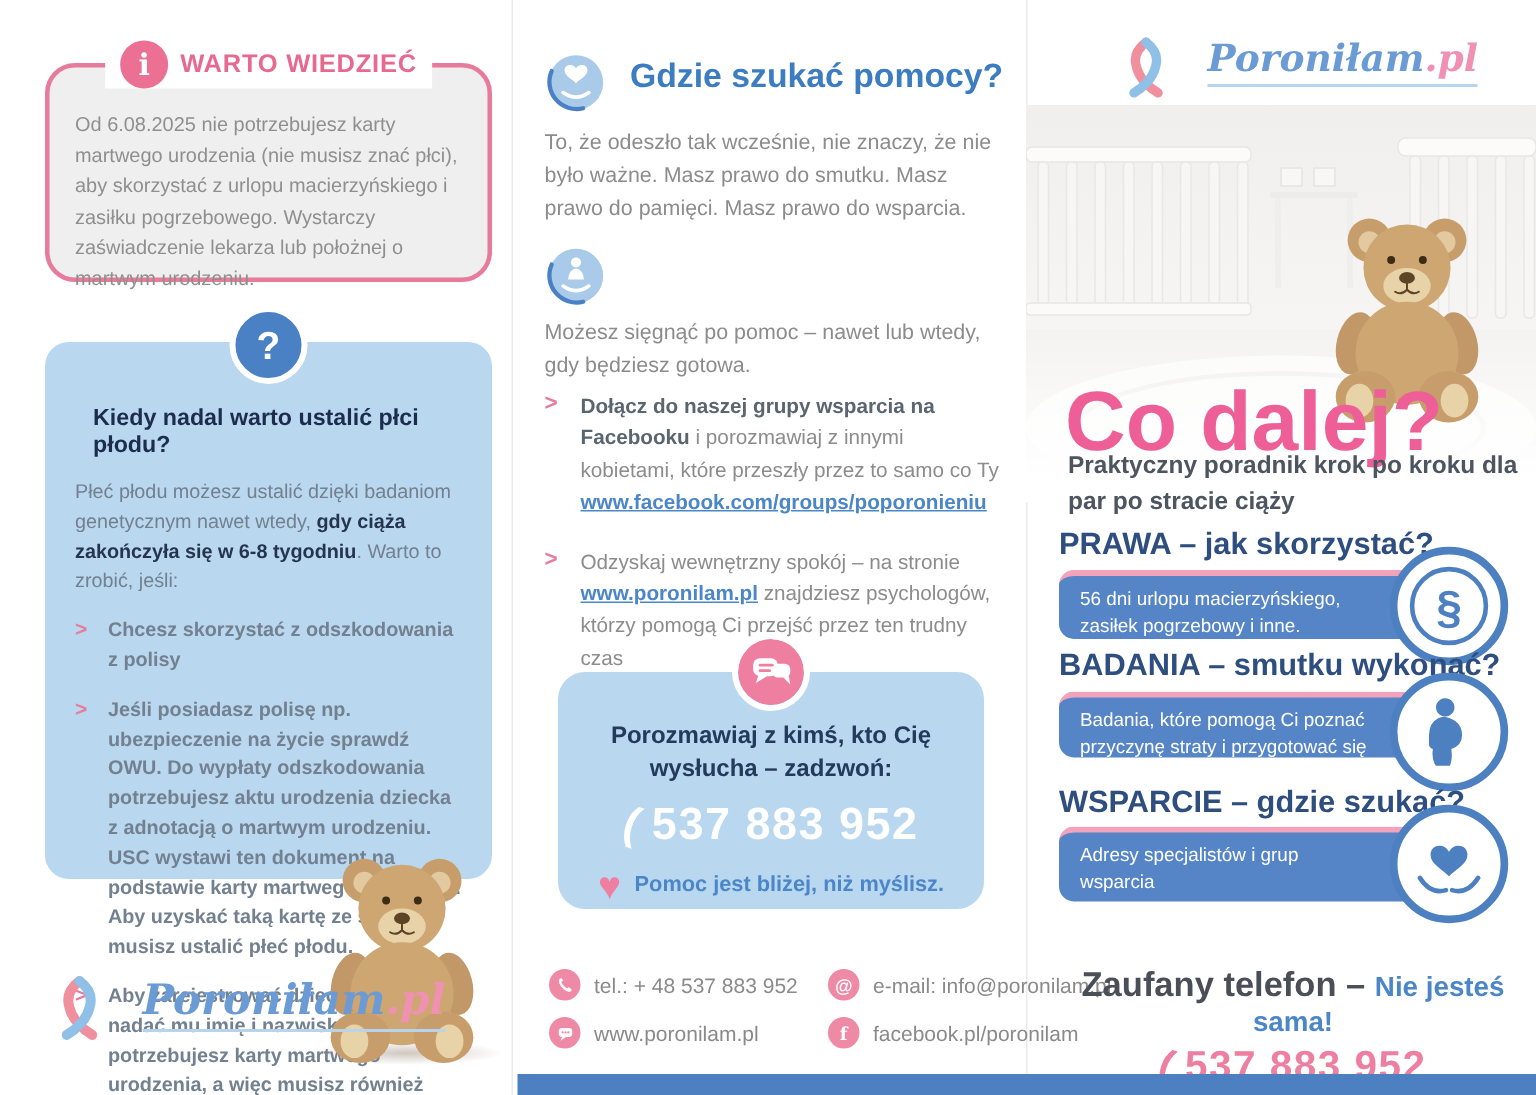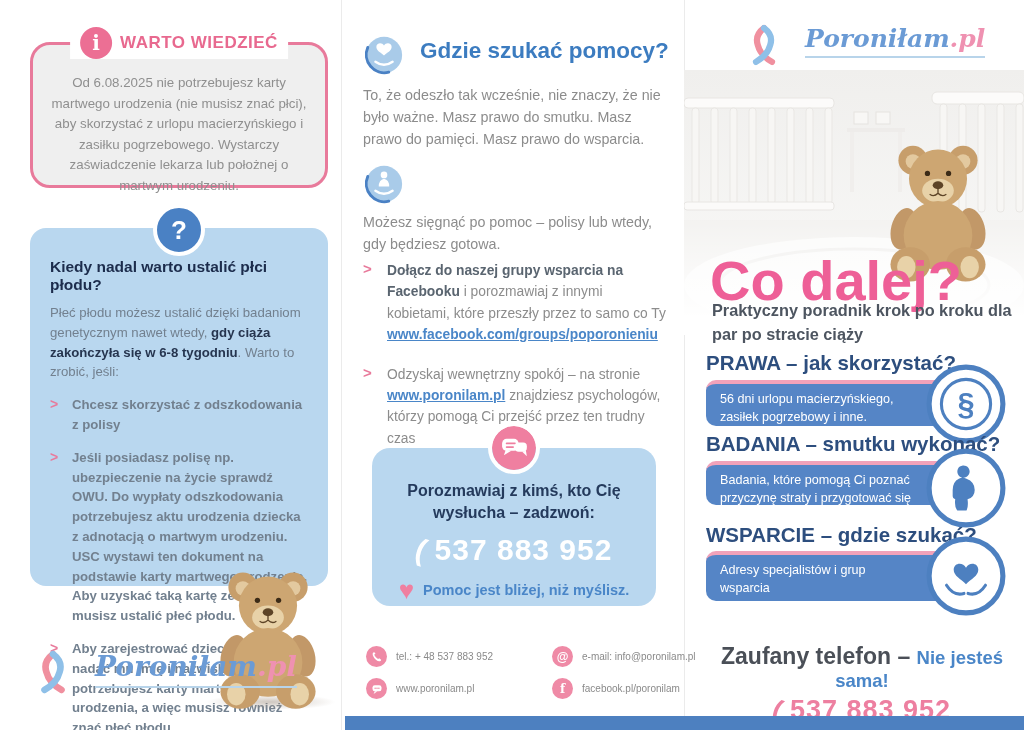--- a/index.html
+++ b/index.html
@@ -9,28 +9,28 @@
 
   
   .info-box{position:absolute;left:30px;top:42px;width:292px;height:140px;
     border:3px solid #e87a9b;border-radius:20px;background:#efefef;}
   .info-title{position:absolute;top:-18px;left:50%;transform:translateX(-50%);
     display:flex;align-items:center;gap:8px;background:#fff;padding:0 10px;white-space:nowrap;}
   .info-ico{width:32px;height:32px;border-radius:50%;background:#ec6f94;color:#fff;
     display:flex;align-items:center;justify-content:center;font-weight:bold;font-size:20px;
     font-family:"DejaVu Serif",serif;}
   .info-title .t{color:#e8698f;font-weight:bold;font-size:17px;letter-spacing:.5px;}
-  .info-box p{margin:0;padding:28px 17px 0 17px;font-size:13.3px;line-height:1.55;color:#8f8f8f;text-align:center;}
+  .info-box p{margin:0;padding:28px 17px 0 17px;font-size:13.3px;line-height:1.55;color:#8f8f8f;}
 
   .q-box{position:absolute;left:30px;top:228px;width:258px;height:358px;background:#b9d7ef;
     border-radius:16px;padding:0 20px;}
   .q-ico{position:absolute;top:-24px;left:50%;transform:translateX(-50%);width:44px;height:44px;
     border-radius:50%;background:#4a81c4;border:4px solid #fff;color:#fff;font-size:26px;
     font-weight:bold;display:flex;align-items:center;justify-content:center;}
-  .q-box h3{margin:0;padding-top:30px;font-size:15.5px;color:#1c2c4c;}
+  .q-box h3{margin:12px;padding-top:30px;font-size:15.5px;color:#1c2c4c;}
   .q-intro{margin:9px 0 0 0;font-size:13.2px;line-height:1.5;color:#72808f;}
   .q-intro b{color:#26354f;}
   .blt{display:flex;gap:10px;margin-top:13px;}
   .blt .chev{color:#e87a9b;font-weight:bold;font-size:14px;line-height:1.4;flex:0 0 12px;}
   .blt .bt{font-size:13.2px;line-height:1.5;color:#72808f;font-weight:bold;}
 
   .teddy-shadow{position:absolute;left:206px;top:694px;width:130px;height:16px;
     background:radial-gradient(ellipse at center,rgba(160,145,130,.5),rgba(160,145,130,0) 70%);}
   .teddy-left{position:absolute;left:200px;top:562px;width:136px;height:152px;}
 
@@ -65,21 +65,21 @@
   .call-tag{margin-top:10px;display:flex;align-items:center;justify-content:center;gap:9px;}
   .call-tag .hrt{color:#ef7fa0;font-size:26px;line-height:1;}
   .call-tag .tg{color:#4a86c8;font-weight:bold;font-size:14.5px;}
 
   .mfoot{position:absolute;left:366px;top:646px;display:grid;
     grid-template-columns:176px auto;grid-column-gap:10px;grid-row-gap:11px;}
   .mf-item{display:flex;align-items:center;gap:9px;}
   .mf-ico{width:21px;height:21px;border-radius:50%;background:#ef8aa6;color:#fff;flex:0 0 21px;
     display:flex;align-items:center;justify-content:center;font-size:12px;font-weight:bold;}
   .mf-ico svg{display:block;}
-  .mf-t{font-size:10px;color:#8a8a8a;white-space:nowrap;text-align:center;}
+  .mf-t{font-size:14px;color:#8a8a8a;white-space:nowrap;text-align:center;}
 
   
   .photo{position:absolute;left:684px;top:70px;width:340px;height:265px;overflow:hidden;}
   .photo-fade{position:absolute;left:0;right:0;bottom:0;height:120px;
     background:linear-gradient(rgba(255,255,255,0),#fff 85%);}
   .teddy-right{position:absolute;left:872px;top:118px;width:132px;height:186px;}
 
   .r-title-sm{position:absolute;left:712px;top:222px;font-size:26px;font-weight:600;color:#f080a8;}
   .r-title-lg{position:absolute;left:710px;top:248px;font-size:56px;font-weight:800;color:#ee5f97;}
   .r-sub{position:absolute;left:712px;top:299px;width:300px;font-size:16.3px;font-weight:bold;
@@ -185,21 +185,21 @@
   <div class="mid-head" style="left:420px;top:38px">Gdzie szukać pomocy?</div>
   <div class="mid-body" style="left:363px;top:84px">To, że odeszło tak wcześnie, nie znaczy, że nie było ważne. Masz prawo do smutku. Masz prawo do pamięci. Masz prawo do wsparcia.</div>
 
   <svg class="mid-ico" style="left:363px;top:163px" viewBox="0 0 44 44">
     <circle cx="22" cy="22" r="19" fill="#a9cbe9"></circle>
     <path d="M5 14 A19 19 0 0 0 27 40" fill="none" stroke="#4a81c4" stroke-width="3" stroke-linecap="round"></path>
     <circle cx="22" cy="12.5" r="3.5" fill="#fff"></circle>
     <path d="M22 16.5 q-5.5 1.5 -5.5 8 h11 q0 -6.5 -5.5 -8 Z" fill="#fff"></path>
     <path d="M13 29 q9 6.5 18 0" stroke="#fff" stroke-width="2.5" fill="none" stroke-linecap="round"></path>
   </svg>
-  <div class="mid-body" style="left:363px;top:211px">Możesz sięgnąć po pomoc – polisy lub wtedy, gdy będziesz gotowa.</div>
+  <div class="mid-body" style="left:363px;top:211px">Możesz sięgnąć po pomoc – nawet lub wtedy, gdy będziesz gotowa.</div>
 
   <div class="mid-bullets">
     <div class="mblt">
       <span class="chev">&gt;</span>
       <span class="bt"><b>Dołącz do naszej grupy wsparcia na Facebooku</b><span> i porozmawiaj z innymi kobietami, które przeszły przez to samo co Ty </span><br>
       <span class="lnk">www.facebook.com/groups/poporonieniu</span></span>
     </div>
     <div class="mblt">
       <span class="chev">&gt;</span>
       <span class="bt"><span>Odzyskaj wewnętrzny spokój – na stronie </span><span class="lnk">www.poronilam.pl</span><span> znajdziesz psychologów, którzy pomogą Ci przejść przez ten trudny czas</span></span>

